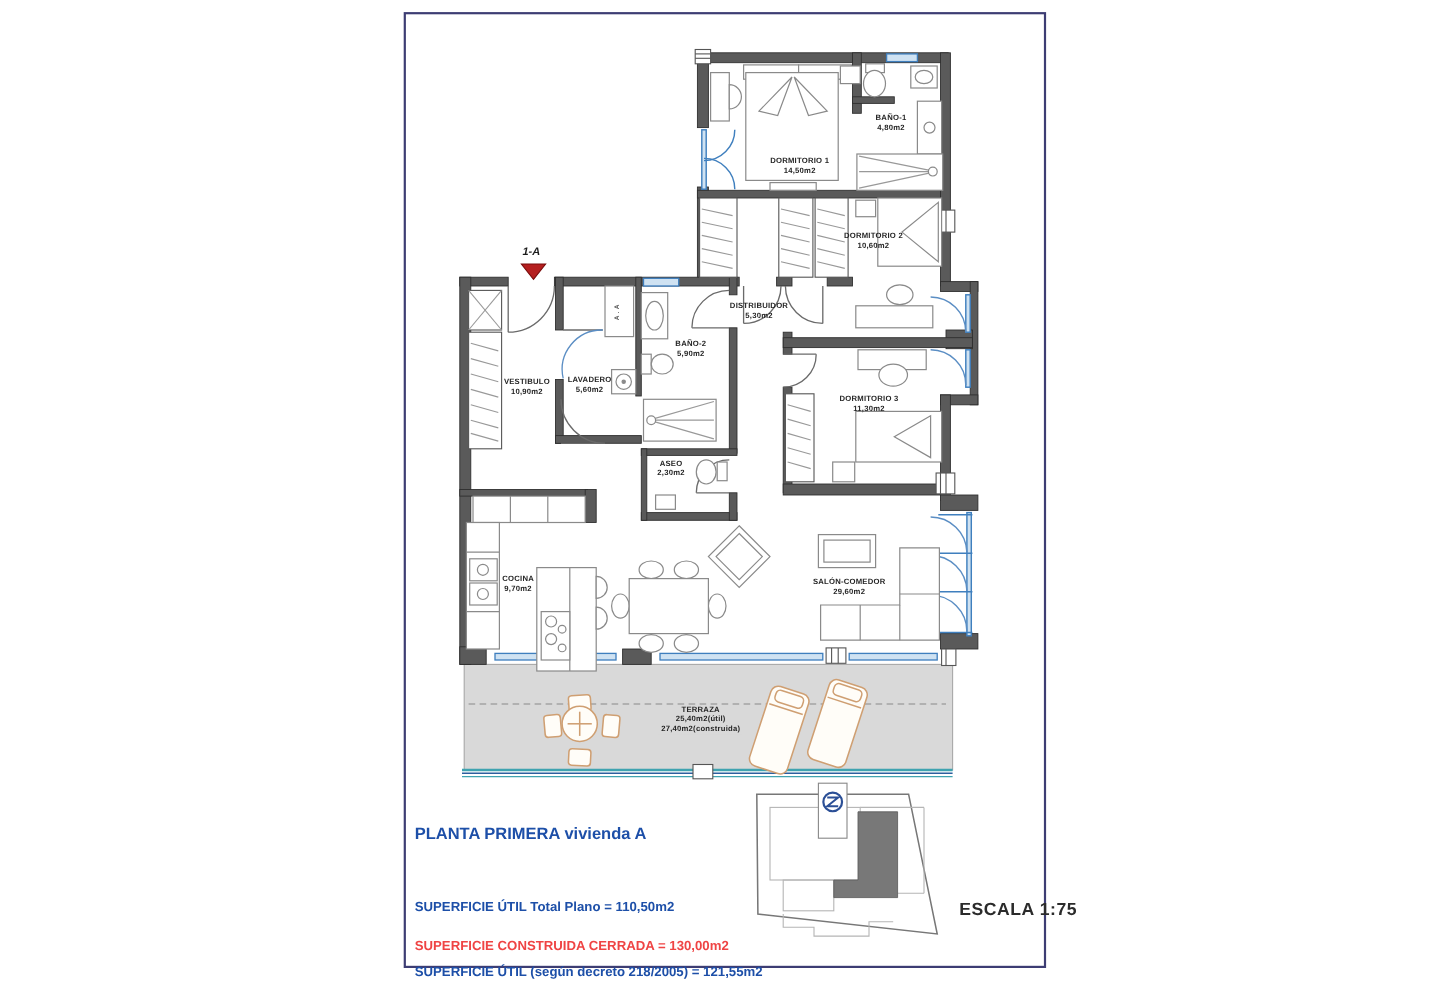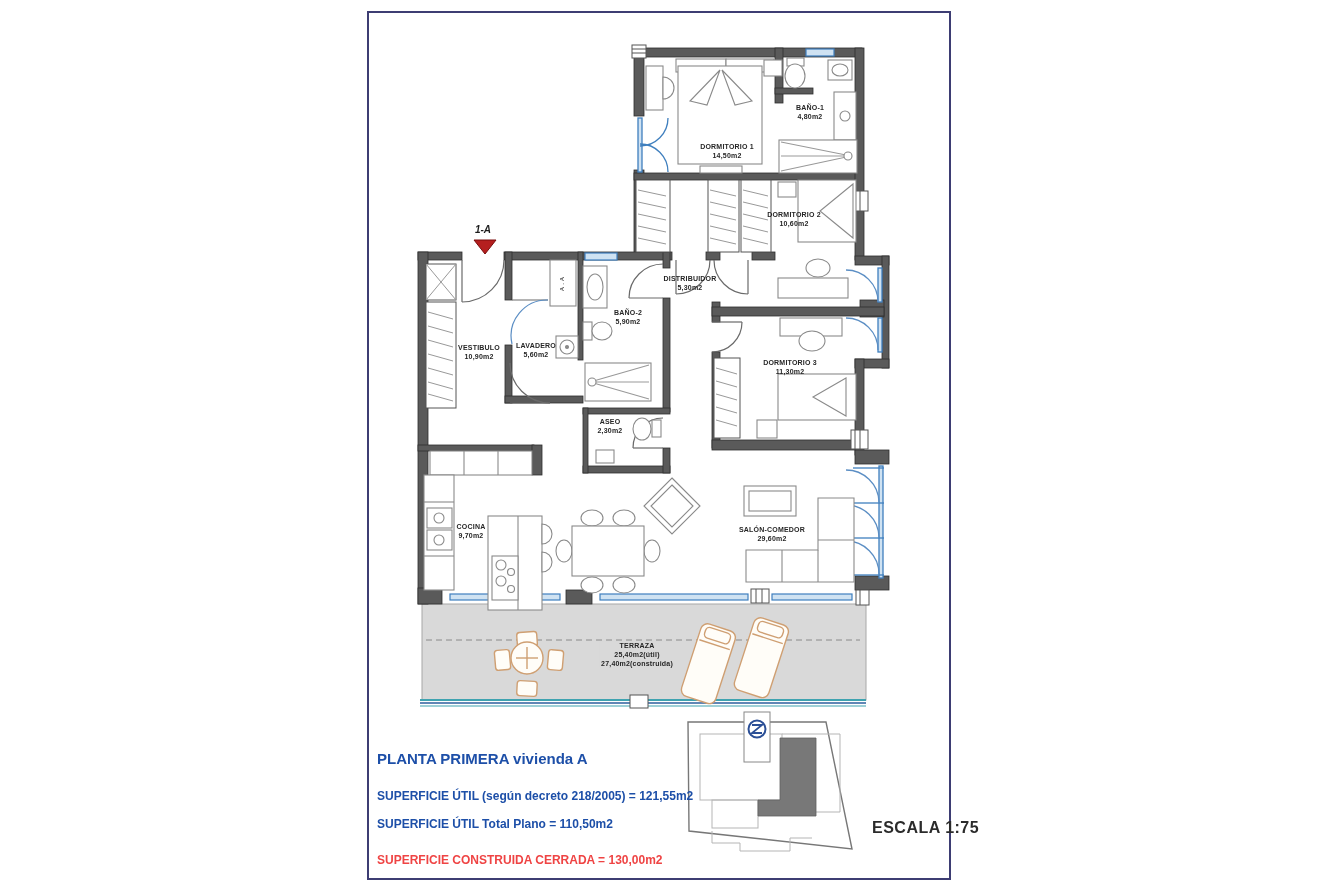--- a/index.html
+++ b/index.html
@@ -394,15 +394,15 @@
     <div>29,60m2</div>
 </div>
 <div class="room-label on-terrace" style="left:637px;top:655px">
   <div>TERRAZA</div>
   <div>25,40m2(útil)</div>
   <div>27,40m2(construida)</div>
 </div>
 
 <div class="footer-title" style="color: rgb(29, 79, 168);">PLANTA PRIMERA vivienda A</div>
 <div class="footer-line" style="top: 793px; color: rgb(29, 79, 168);">SUPERFICIE ÚTIL Total Plano = 110,50m2</div>
-<div class="footer-line" style="top: 765px; color: rgb(29, 79, 168);">SUPERFICIE ÚTIL (según decreto 218/2005) = 121,55m2</div>
+<div class="footer-line" style="top: 852px; color: rgb(29, 79, 168);">SUPERFICIE ÚTIL (según decreto 218/2005) = 121,55m2</div>
 <div class="footer-line" style="top: 829px; color: #ef4444;">SUPERFICIE CONSTRUIDA CERRADA = 130,00m2</div>
 <div class="scale-label">ESCALA  1:75</div>
 
 </body></html>

